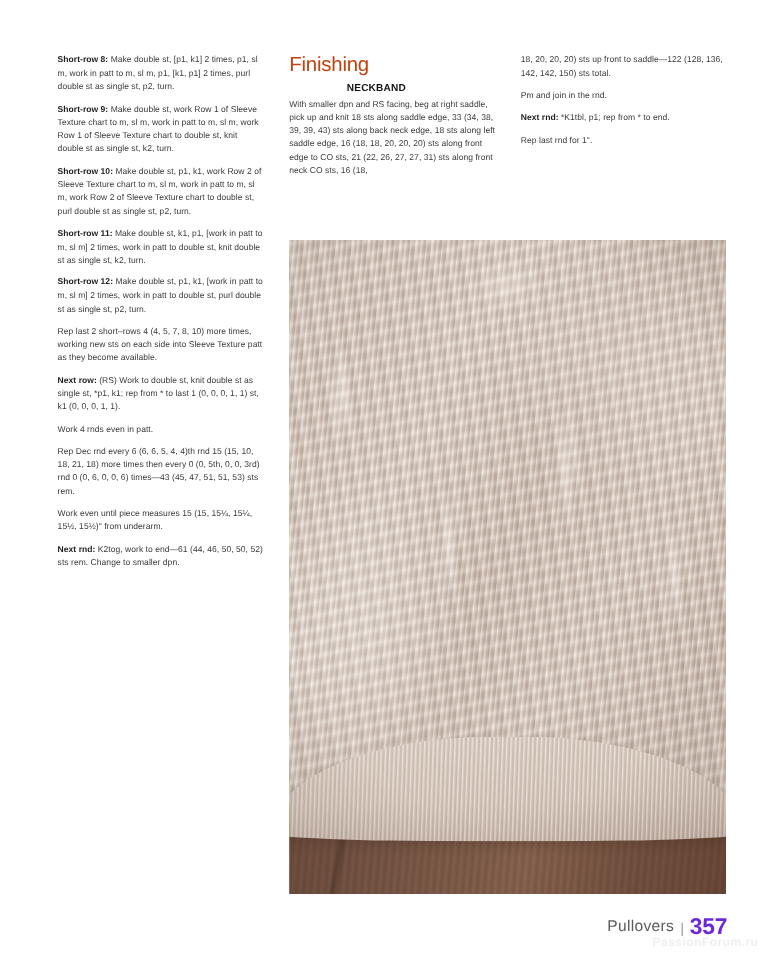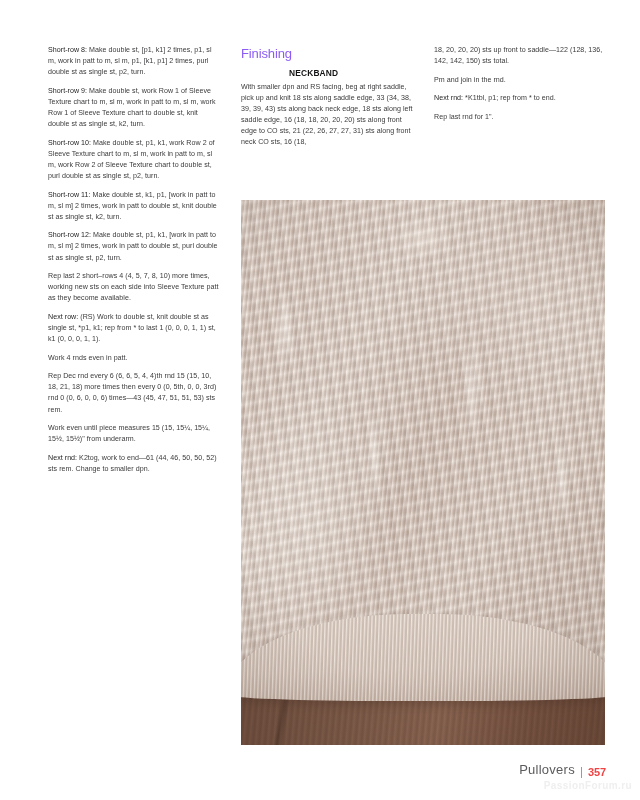--- a/index.html
+++ b/index.html
@@ -34,30 +34,30 @@
   }
   .col-1 { left: 48px;  width: 172px; }
   .col-2 { left: 241px; width: 176px; }
   .col-3 { left: 434px; width: 172px; }
 
   .col p {
     margin: 0 0 7.5px 0;
   }
 
   b, .lead {
-    font-weight: normal;
+    font-weight: bold;
     color: #1d1d1f;
   }
 
   
   .sect-title {
-    font-size: 13px;
+    font-size: 17px;
     line-height: 18px;
     font-weight: normal;
-    color: #8b5cf6;
+    color: #c2410c;
     margin: 0 0 5px 0;
     letter-spacing: -.01em;
   }
   .sub-title {
     font-size: 8.4px;
     line-height: 10px;
     font-weight: bold;
     color: #141416;
     margin: 0 0 4px 0;
     letter-spacing: .02em;
@@ -202,23 +202,23 @@
   }
   .footer .bar {
     display: inline-block;
     width: 1px;
     height: 11px;
     background: #9a9a9d;
     margin: 0 6px -1px 6px;
     vertical-align: -1px;
   }
   .footer .pgnum {
-    font-size: 11px;
-    font-weight: bold;
-    color: #ef4444;
+    font-size: 19px;
+    font-weight: bold;
+    color: #6d28d9;
     letter-spacing: -.01em;
   }
 
   .watermark {
     position: absolute;
     left: 0;
     top: 780px;
     width: 640px;
     text-align: right;
     padding-right: 8px;

